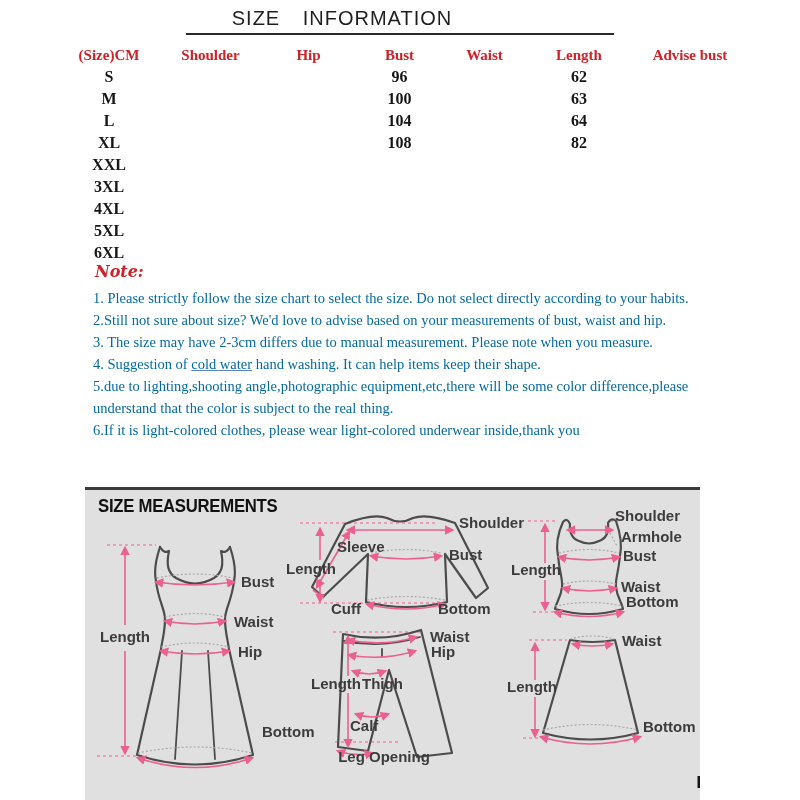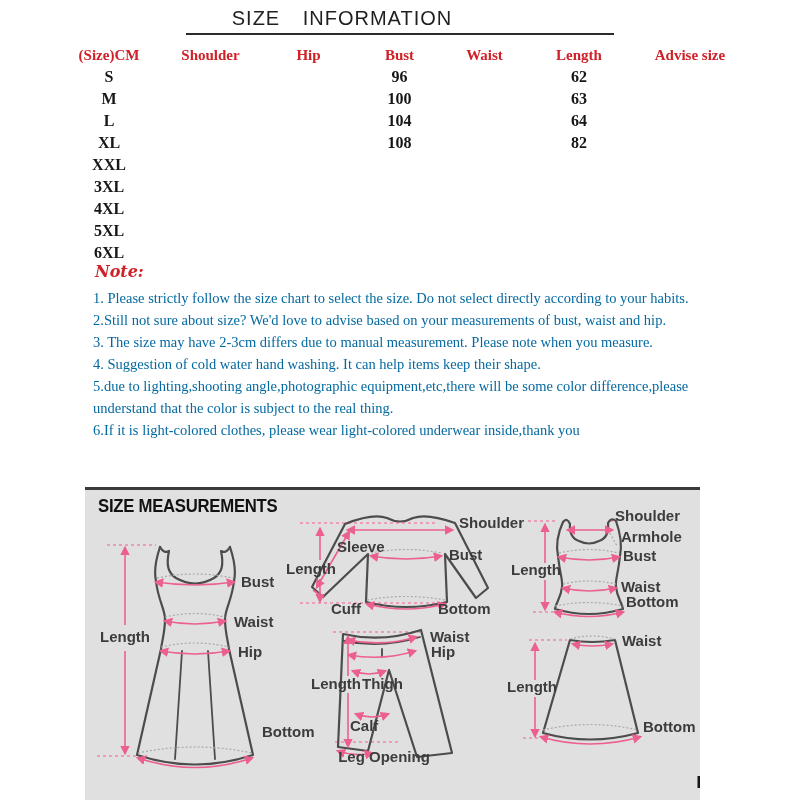--- a/index.html
+++ b/index.html
@@ -17,21 +17,21 @@
   table.size th,table.size td{padding:0;height:22px;text-align:center;vertical-align:middle;
     font-family:"Liberation Serif",serif;font-weight:bold;overflow:hidden;}
   table.size th{font-size:15px;color:#cf2127;}
   table.size td{font-size:16px;color:#161616;}
   
   .note-label{position:absolute;left:95px;top:262px;font-family:"DejaVu Serif",serif;
     font-style:italic;font-weight:bold;font-size:16px;color:#cf2127;}
   .notes{position:absolute;left:93px;top:287px;width:628px;font-size:14.5px;
     line-height:22px;color:#0369a1;}
   .notes div{margin:0;}
-  .notes .uw{text-decoration-color:#5b87b5;}
+  .notes .uw{text-decoration:underline;text-decoration-color:#5b87b5;}
   
   .panel{position:absolute;left:85px;top:487px;width:615px;height:340px;
     background:#e0e0e0;border-top:3px solid #3a3a3a;box-sizing:border-box;}
   .panel-title{position:absolute;left:13px;top:5px;font-family:"Liberation Sans",sans-serif;
     font-weight:bold;font-size:19px;color:#111;letter-spacing:-0.3px;
     transform:scaleX(.88);transform-origin:left center;white-space:nowrap;}
   svg.diagrams{position:absolute;left:0;top:0;}
   .ol{fill:none;stroke:#4c4c4c;stroke-width:2.2;stroke-linejoin:round;stroke-linecap:round;}
   .ol2{fill:none;stroke:#4c4c4c;stroke-width:1.8;stroke-linejoin:round;stroke-linecap:round;}
   .pk{fill:none;stroke:#ec6090;stroke-width:1.6;}
@@ -58,21 +58,21 @@
         <col style="width:118px">
     </colgroup>
     <tbody>
         <tr>
       <th>(Size)CM</th>
       <th>Shoulder</th>
       <th>Hip</th>
       <th>Bust</th>
       <th>Waist</th>
       <th>Length</th>
-      <th>Advise size</th>
+      <th>Advise bust</th>
     </tr>
     <tr>
           <td>S</td>
           <td></td>
           <td></td>
           <td>96</td>
           <td></td>
           <td>62</td>
           <td></td>
         </tr>

